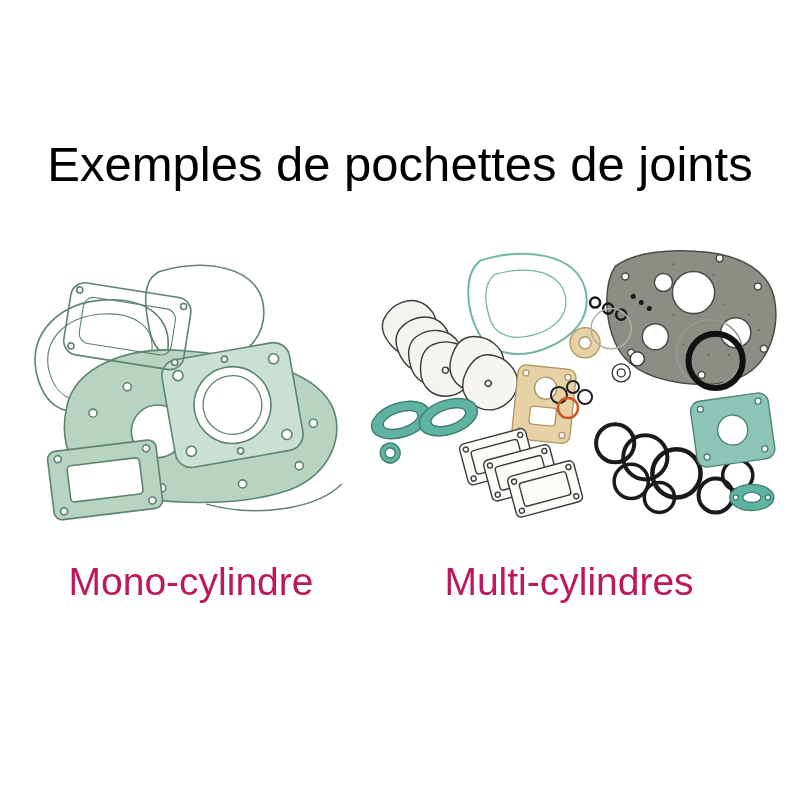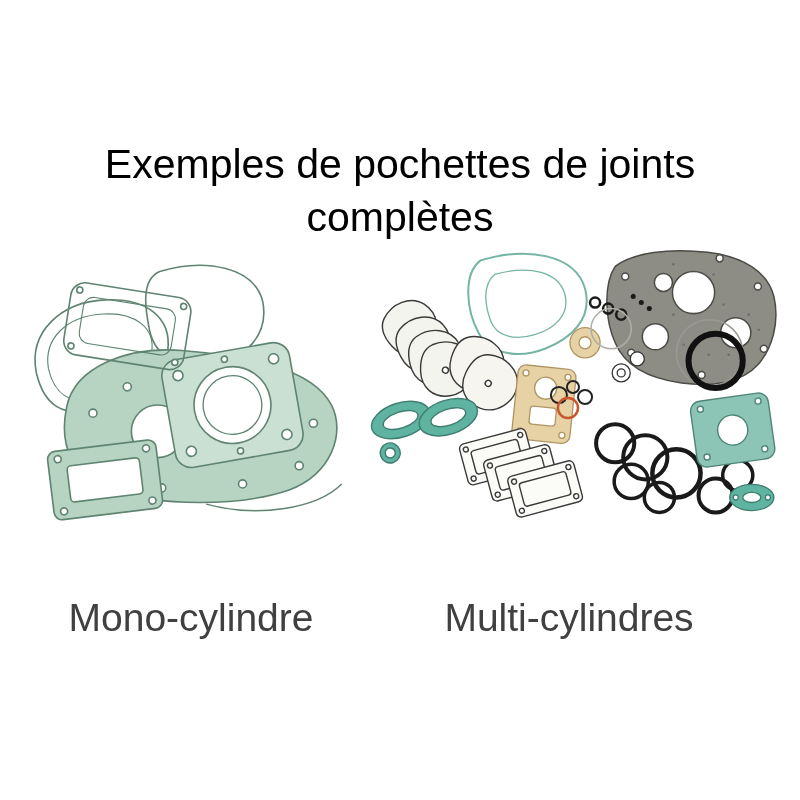--- a/index.html
+++ b/index.html
@@ -4,42 +4,41 @@
 <style>
   html,body{margin:0;padding:0;}
   body{
     width:800px;height:800px;background:#ffffff;
     font-family:"Liberation Sans", sans-serif;
     position:relative;overflow:hidden;color:#000;
   }
   .canvas{position:absolute;inset:0;background:#fff;}
   .title{
     position:absolute;top:138px;left:0;width:800px;
-    text-align:center;font-size:41px;line-height:53px;
+    text-align:center;font-size:49px;line-height:53px;
     font-weight:400;color:#000;
   }
   .figure{position:absolute;margin:0;padding:0;}
   .fig-left{left:8px;top:252px;width:364px;height:296px;}
   .fig-right{left:362px;top:242px;width:432px;height:306px;}
   .figure svg{display:block;width:100%;height:100%;}
   .label{
     position:absolute;top:560px;font-size:39px;font-weight:400;
-    text-align:center;color:#404040;margin-top:36px;
+    text-align:center;color:#be185d;
   }
   .label-left{left:0;width:382px;}
   .label-right{left:360px;width:418px;}
 </style>
 </head>
 <body>
 
 <div class="canvas">
 
   <div class="title">
     <div>Exemples de pochettes de joints</div>
-    <div>complètes</div>
   </div>
 
   <figure class="figure fig-left">
     <svg viewBox="0 0 360 290" xmlns="http://www.w3.org/2000/svg">
 
       <g fill="none" stroke="#5f8471" stroke-width="1.6">
         <path d="M28,118 C20,78 52,48 96,46 C138,44 162,64 158,96 C154,132 118,146 86,154 C56,162 36,152 28,118 Z"></path>
         <path d="M40,114 C35,84 58,62 94,60 C126,58 146,74 142,98 C138,126 110,138 84,144 C62,149 46,140 40,114 Z" stroke-width="1.1"></path>
       </g>
       <g fill="none" stroke="#5f8471" stroke-width="1.6">

